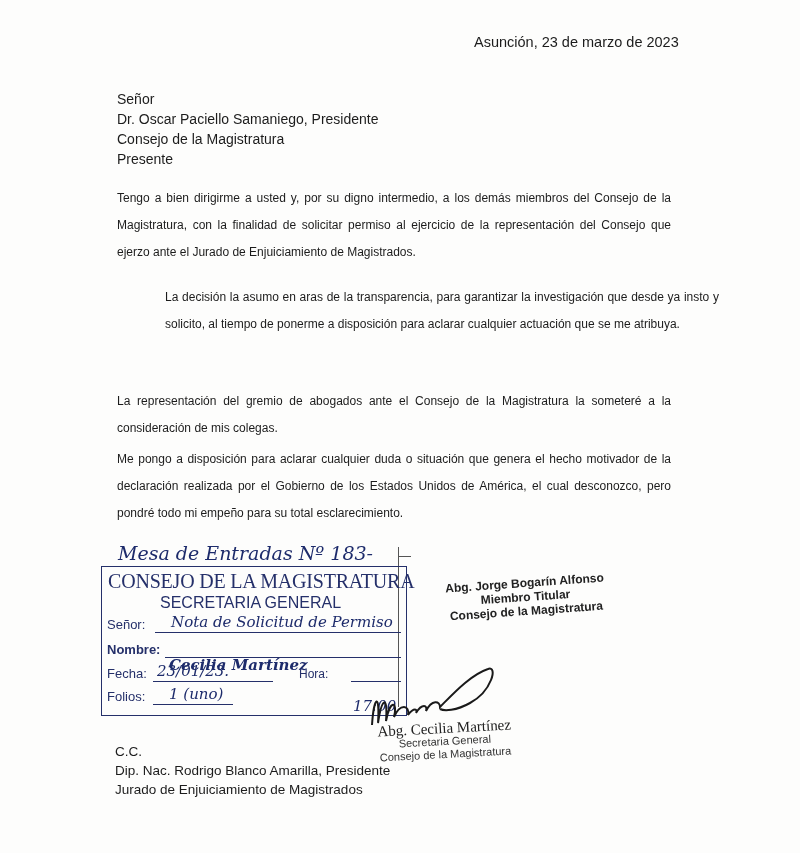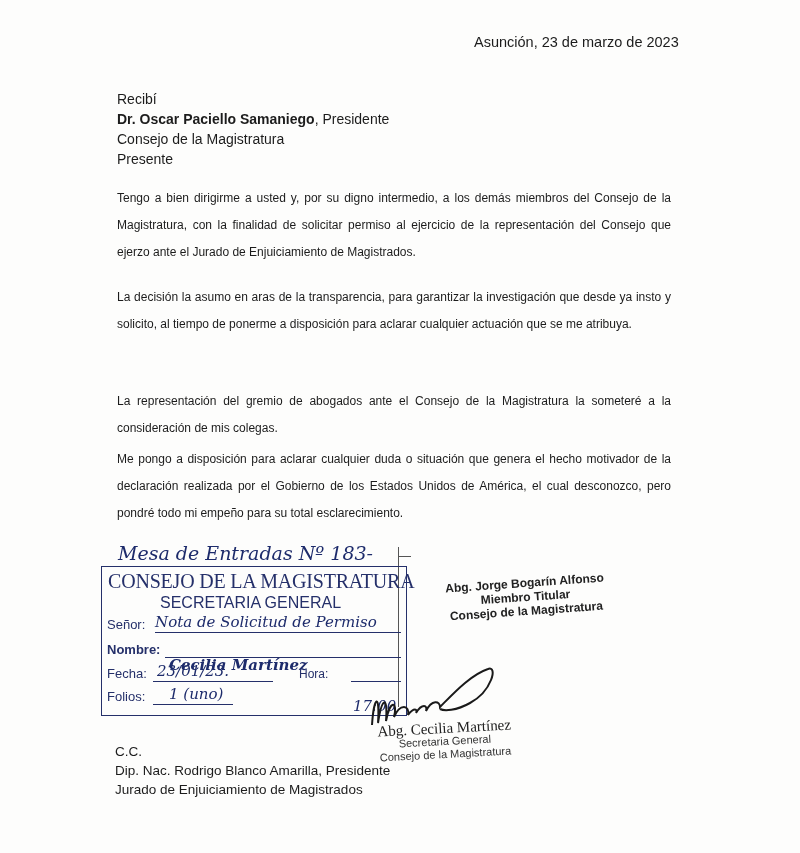--- a/index.html
+++ b/index.html
@@ -3,24 +3,24 @@
 <meta charset="utf-8">
 <style>
   html, body { margin: 0; padding: 0; }
   body {
     width: 800px; height: 853px; background: #fdfdfc; position: relative; overflow: hidden;
     font-family: "Liberation Sans", sans-serif; color: #1c1c1c;
   }
   .abs { position: absolute; }
   .date { left: 474px; top: 34px; font-size: 14.5px; }
   .addr { left: 117px; top: 89px; font-size: 14px; line-height: 20px; }
-  .addr .bold { font-weight: bold; }
+  .addr .bold { font-weight: normal; }
   .para { left: 117px; width: 554px; font-size: 12px; line-height: 27px; text-align: justify; text-align-last: left; }
   .p1 { top: 185px; }
-  .p2 { top: 284px; }
+  .p2 { top: 284px; margin-left: 48px; }
   .p3 { top: 369px; margin-top: 19px; }
   .p4 { top: 446px; }
 
   .handwrite { font-family: "DejaVu Serif", serif; font-style: italic; color: #1d2b6b; }
   .mesa { left: 118px; top: 542px; font-size: 19px; }
   .mesa-line { left: 108px; top: 566px; width: 290px; height: 1px; background: #333; }
   .mesa-tick { left: 398px; top: 547px; width: 1px; height: 160px; background: #555; }
   .mesa-dash { left: 399px; top: 556px; width: 12px; height: 1px; background: #555; }
 
   .stamp {
@@ -42,21 +42,21 @@
   .sig2 .role { font-size: 11px; color: #333; }
 
   .cc { left: 115px; top: 742px; font-size: 13.5px; line-height: 19px; }
 </style>
 </head>
 <body>
 
 <div class="abs date">Asunción, 23 de marzo de 2023</div>
 
 <div class="abs addr">
-  <div>Recibí</div>
+  <div>Señor</div>
   <div><span class="bold">Dr. Oscar Paciello Samaniego</span><span>, Presidente</span></div>
   <div>Consejo de la Magistratura</div>
   <div>Presente</div>
 </div>
 
 <div class="abs para p1">Tengo a bien dirigirme a usted y, por su digno intermedio, a los demás miembros del Consejo de la Magistratura, con la finalidad de solicitar permiso al ejercicio de la representación del Consejo que ejerzo ante el Jurado de Enjuiciamiento de Magistrados.</div>
 <div class="abs para p2">La decisión la asumo en aras de la transparencia, para garantizar la investigación que desde ya insto y solicito, al tiempo de ponerme a disposición para aclarar cualquier actuación que se me atribuya.</div>
 <div class="abs para p3">La representación del gremio de abogados ante el Consejo de la Magistratura la someteré a la consideración de mis colegas.</div>
 <div class="abs para p4">Me pongo a disposición para aclarar cualquier duda o situación que genera el hecho motivador de la declaración realizada por el Gobierno de los Estados Unidos de América, el cual desconozco, pero pondré todo mi empeño para su total esclarecimiento.</div>
 
@@ -64,21 +64,21 @@
 <div class="abs mesa-line"></div>
 <div class="abs mesa-tick"></div>
 <div class="abs mesa-dash"></div>
 
 <div class="abs stamp">
   <div class="t1">CONSEJO DE LA MAGISTRATURA</div>
   <div class="t2">SECRETARIA GENERAL</div>
 
   <div class="row r1">
     <span class="lbl">Señor:</span>
-    <span class="val" style="left:48px; top:-4px;text-align:center;">Nota de Solicitud de Permiso</span>
+    <span class="val" style="left:64px; top:-4px;text-align:center;">Nota de Solicitud de Permiso</span>
     <span class="uline" style="left:48px; top:15px; width:246px;"></span>
   </div>
   <div class="row r2">
     <span class="lbl">Nombre:</span>
     <span class="val" style="left:62px; top:-4px;margin-top:18px;">Cecilia Martínez</span>
     <span class="uline" style="left:58px; top:15px; width:236px;"></span>
   </div>
   <div class="row r3">
     <span class="lbl">Fecha:</span>
     <span class="val" style="left:50px; top:-4px;">23/01/23.</span>

